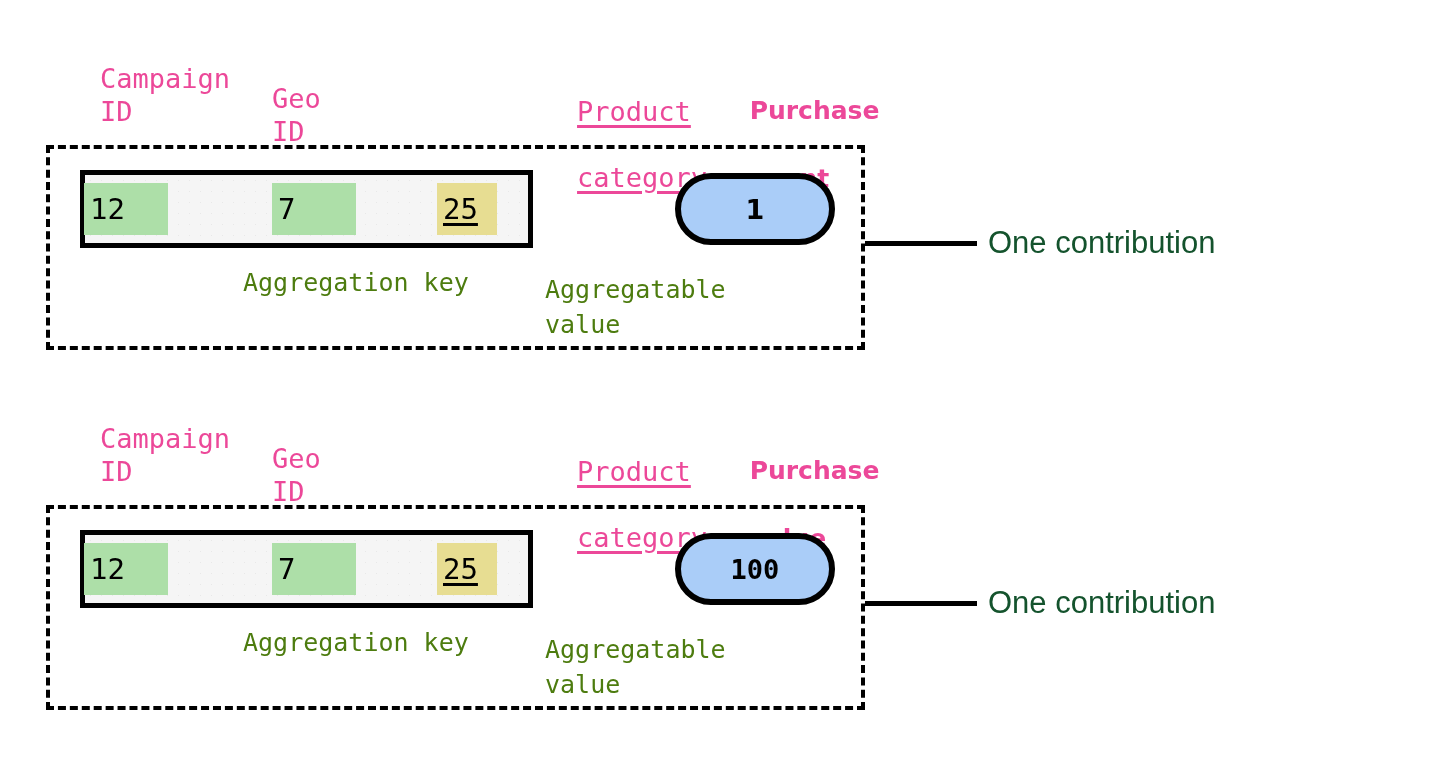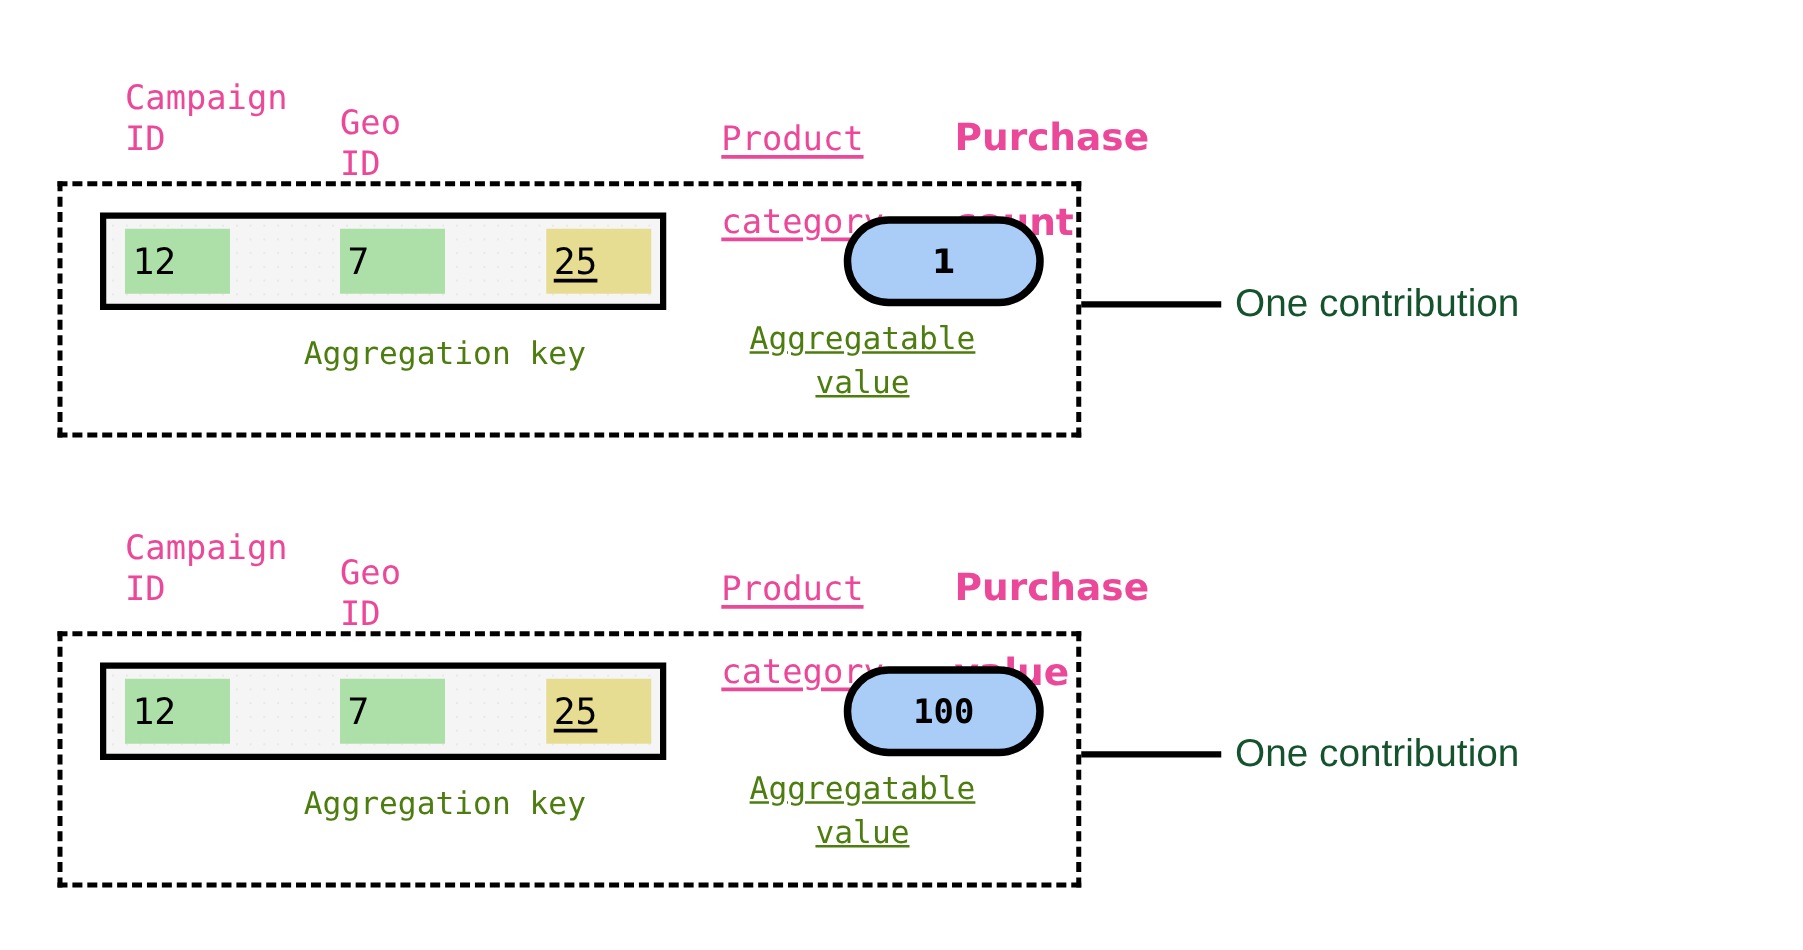--- a/index.html
+++ b/index.html
@@ -56,21 +56,21 @@
   .hdr-product .ul {
     text-decoration: underline;
     text-decoration-thickness: 3px;
     text-underline-offset: 4px;
   }
   .hdr-purchase {
     left: 680px;
     top: 5px;
     font-family: "DejaVu Sans", sans-serif;
     font-weight: bold;
-    font-size: 30px;
+    font-size: 25px;
     line-height: 34px;
   }
 
   
   .dashed-box {
     position: absolute;
     left: 46px;
     top: 145px;
     width: 819px;
     height: 205px;
@@ -101,23 +101,23 @@
     font-family: "DejaVu Sans Mono", monospace;
     font-size: 29px;
     line-height: 52px;
     color: #000000;
     padding-left: 6px;
     white-space: pre;
   }
   .cell-green { background-color: #addfa8; }
   .cell-yellow { background-color: #e7dd92; }
 
-  .cell-0 { left: 100px; width: 84px; }
+  .cell-0 { left: 84px; width: 84px; }
   .cell-1 { left: 272px; width: 84px; }
-  .cell-2 { left: 437px; width: 84px; }
+  .cell-2 { left: 437px; width: 60px; }
   .cell-2 .ul {
     text-decoration: underline;
     text-decoration-thickness: 3px;
     text-underline-offset: 4px;
   }
 
   
   .pill {
     position: absolute;
     left: 675px;
@@ -151,24 +151,23 @@
     line-height: 35px;
     color: #4d7c0f;
     white-space: pre;
   }
   .annot-key {
     left: 243px;
     top: 265px;
   }
   .annot-value {
     left: 545px;
-    top: 253px;
+    top: 272px;
     width: 290px;
-    text-align: center;
-    text-decoration: underline;
+    text-align: left;
   }
 
   
   .connector {
     position: absolute;
     left: 865px;
     top: 241px;
     width: 112px;
     height: 5px;
     background: #000000;

